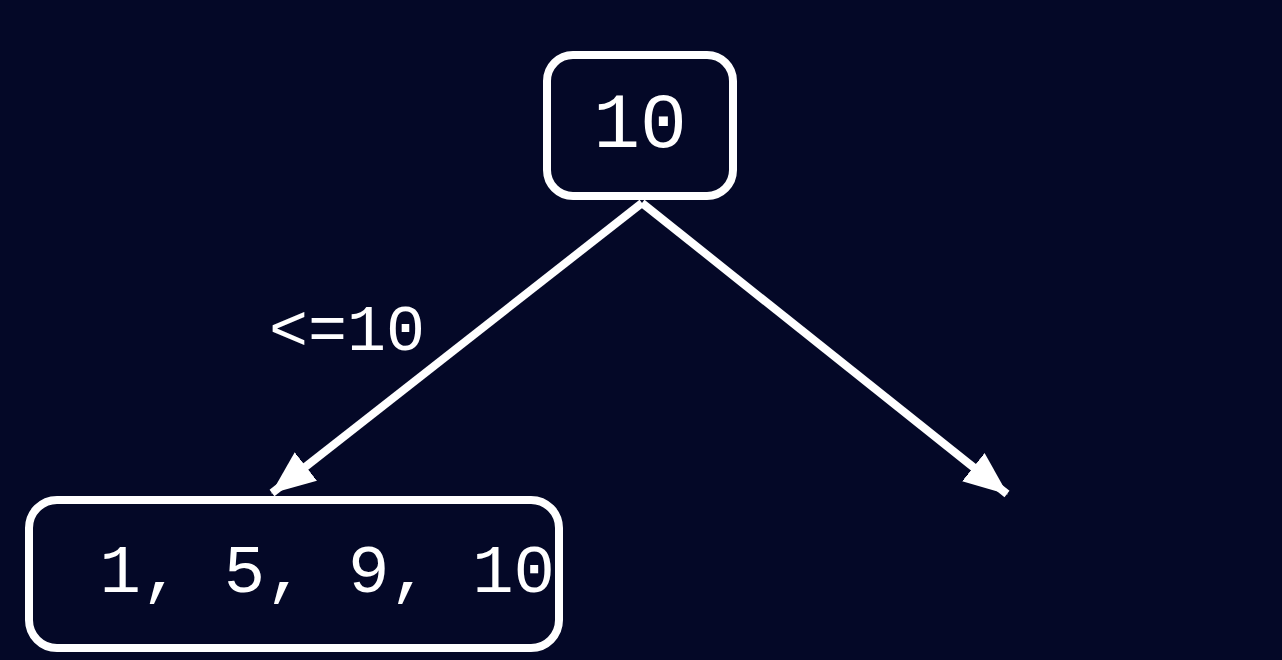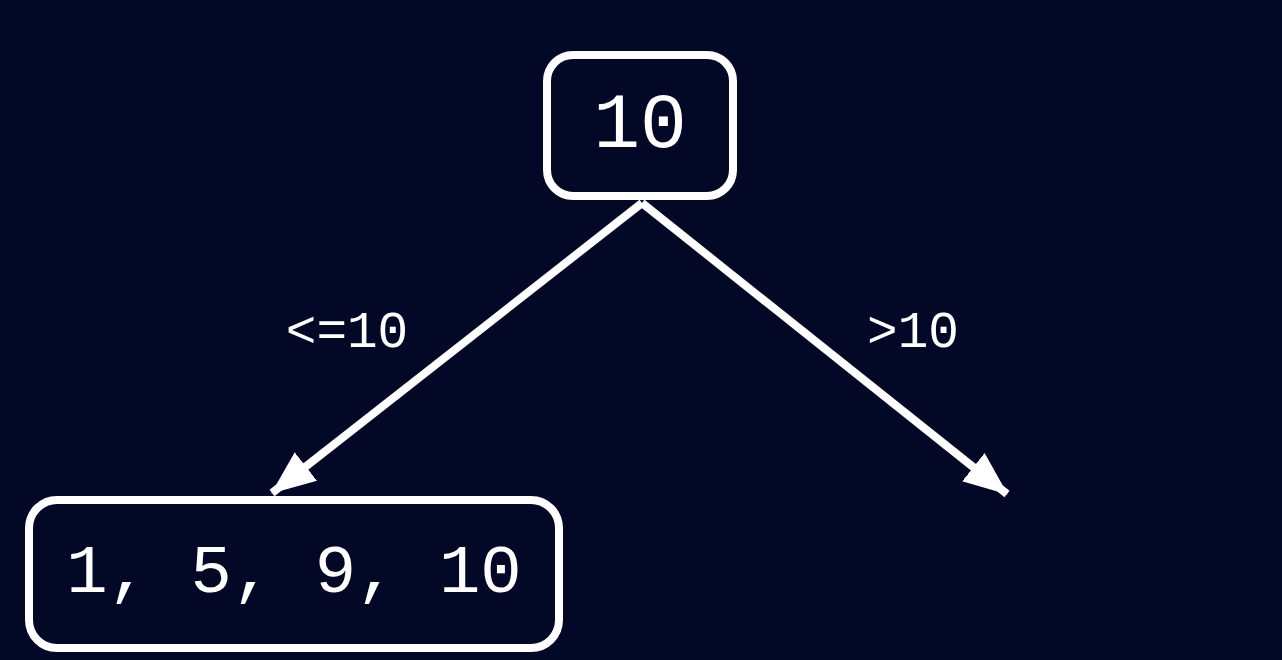--- a/index.html
+++ b/index.html
@@ -54,37 +54,38 @@
     left: 543px;
     top: 28px;
     width: 194px;
     height: 149px;
     border-radius: 30px;
     font-size: 78px;
   }
   .node-leaf {
     border-radius: 32px;
     font-size: 69px;
+    justify-content: flex-end;
   }
   .node-leaf-left {
     left: 25px;
     top: 473px;
     width: 538px;
     height: 156px;
   }
   .node-leaf-right {
     left: 722px;
     top: 473px;
     width: 536px;
     height: 157px;
   }
   .edge-label {
     position: absolute;
     transform: translate(-50%, -50%);
-    font-size: 51px;
+    font-size: 65px;
     line-height: 1;
     white-space: nowrap;
   }
   .edge-label-left {
     left: 347px;
     top: 310px;
   }
   .edge-label-right {
     left: 913px;
     top: 310px;
@@ -104,20 +105,19 @@
     <line class="edge-line" x1="642" y1="180" x2="272" y2="470" marker-end="url(#arrowhead)"></line>
     <line class="edge-line" x1="642" y1="180" x2="1007" y2="471" marker-end="url(#arrowhead)"></line>
   </svg>
 
   <div class="node node-root">
     <span>10</span>
   </div>
 
   <div class="edge-label edge-label-left">&lt;=10</div>
 
-  <div class="edge-label edge-label-right">&gt;10</div>
 
   <div class="node node-leaf node-leaf-left">
     <span>1, 5, 9, 10</span>
   </div>
 
 
 </div>
 
 </body></html>

